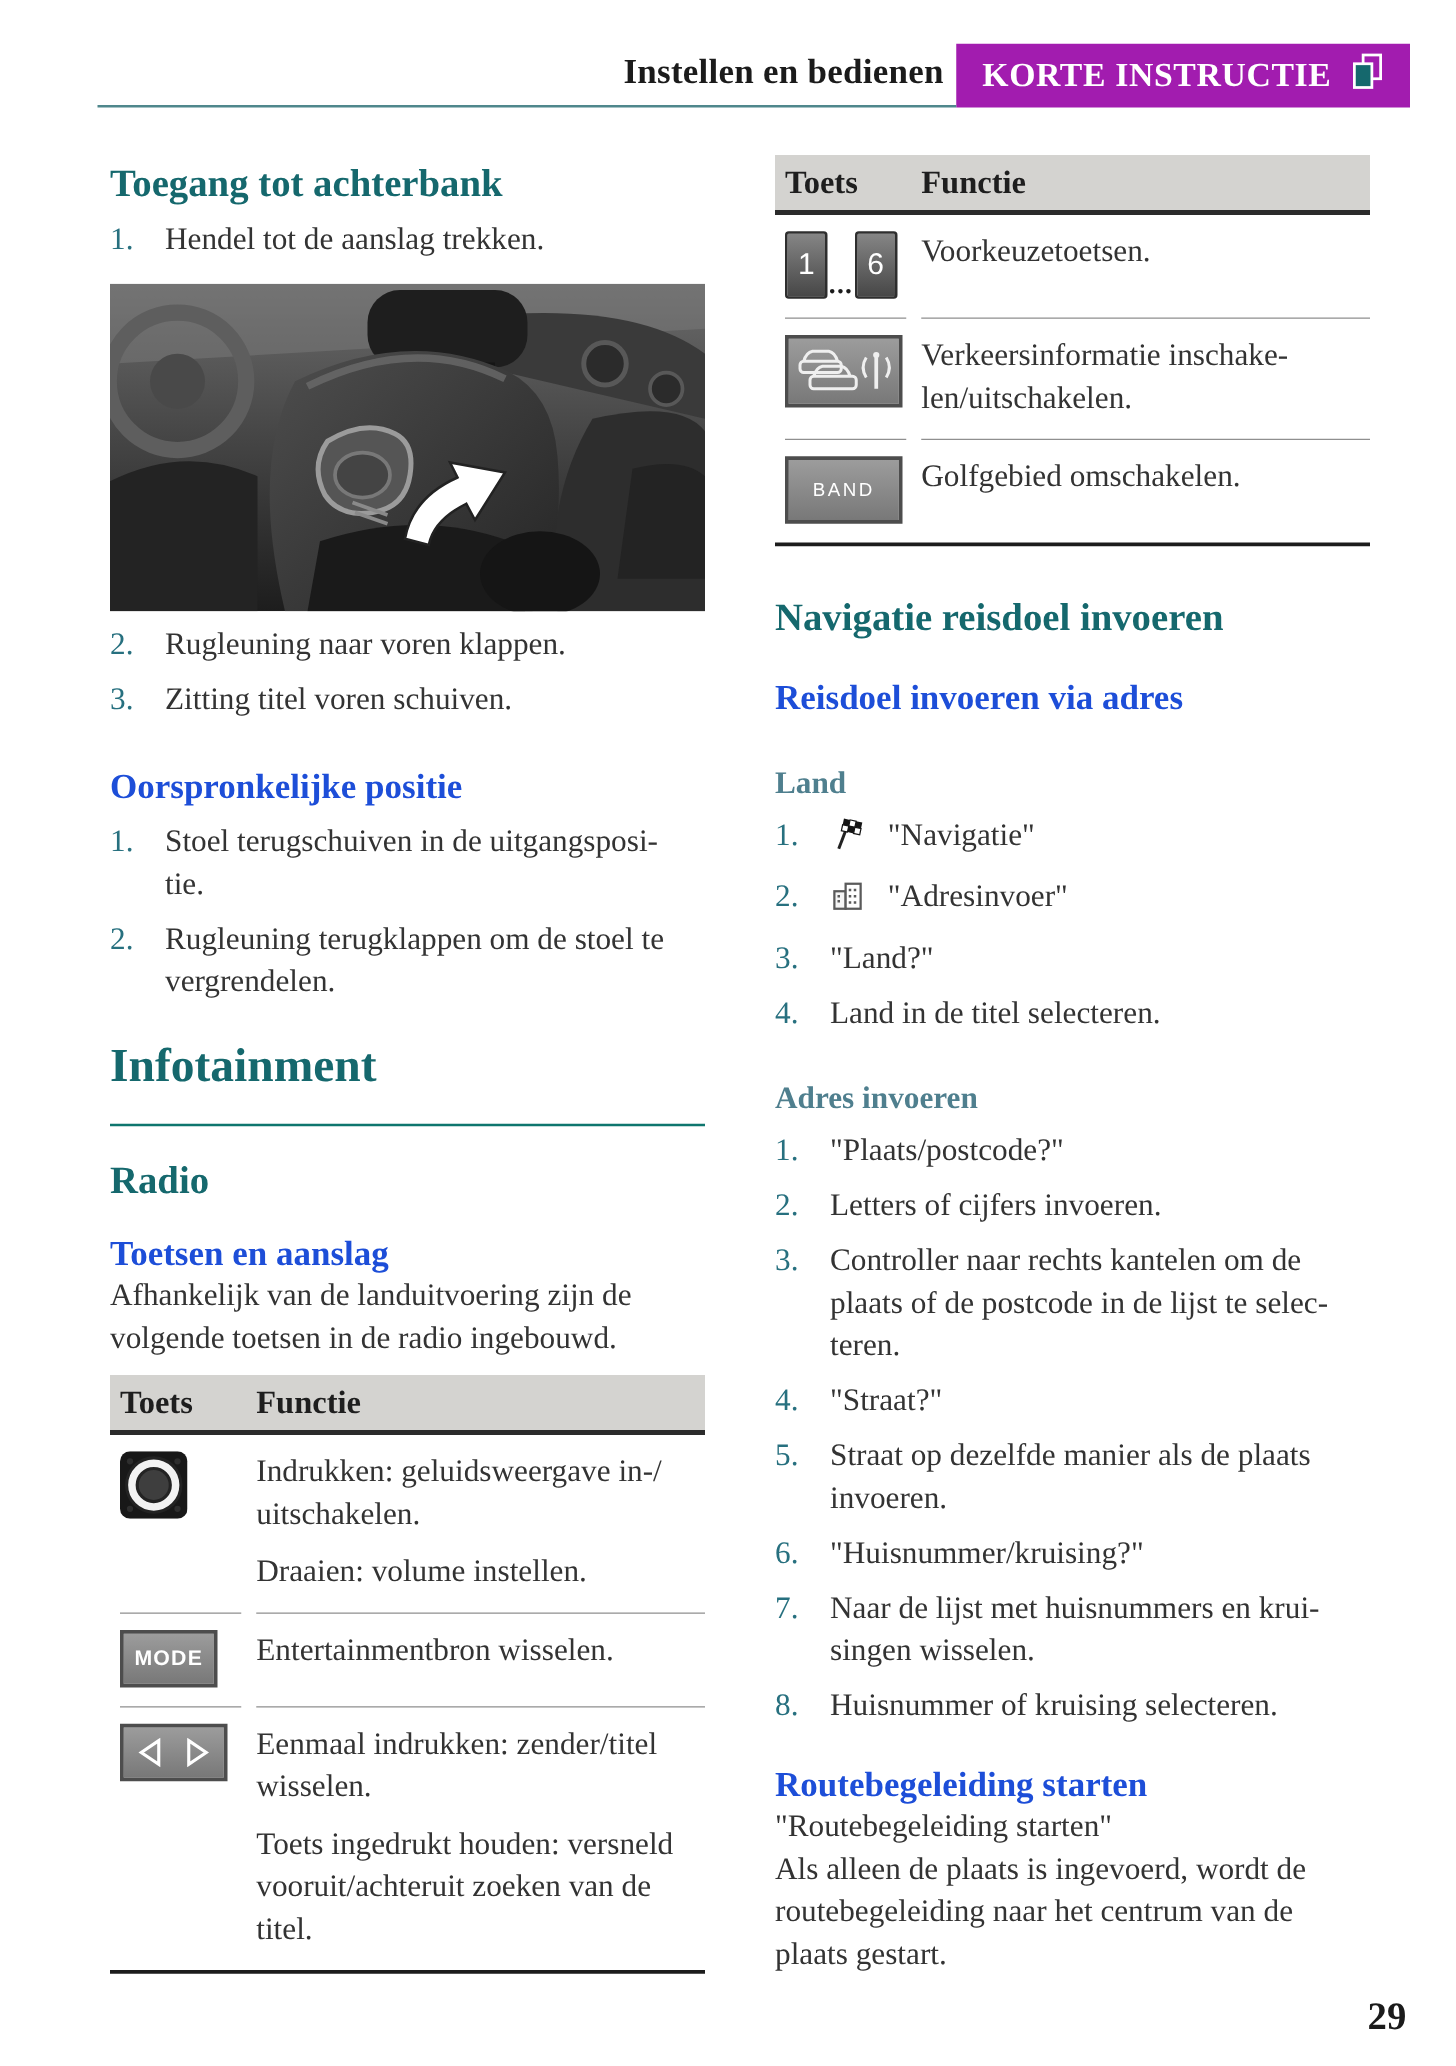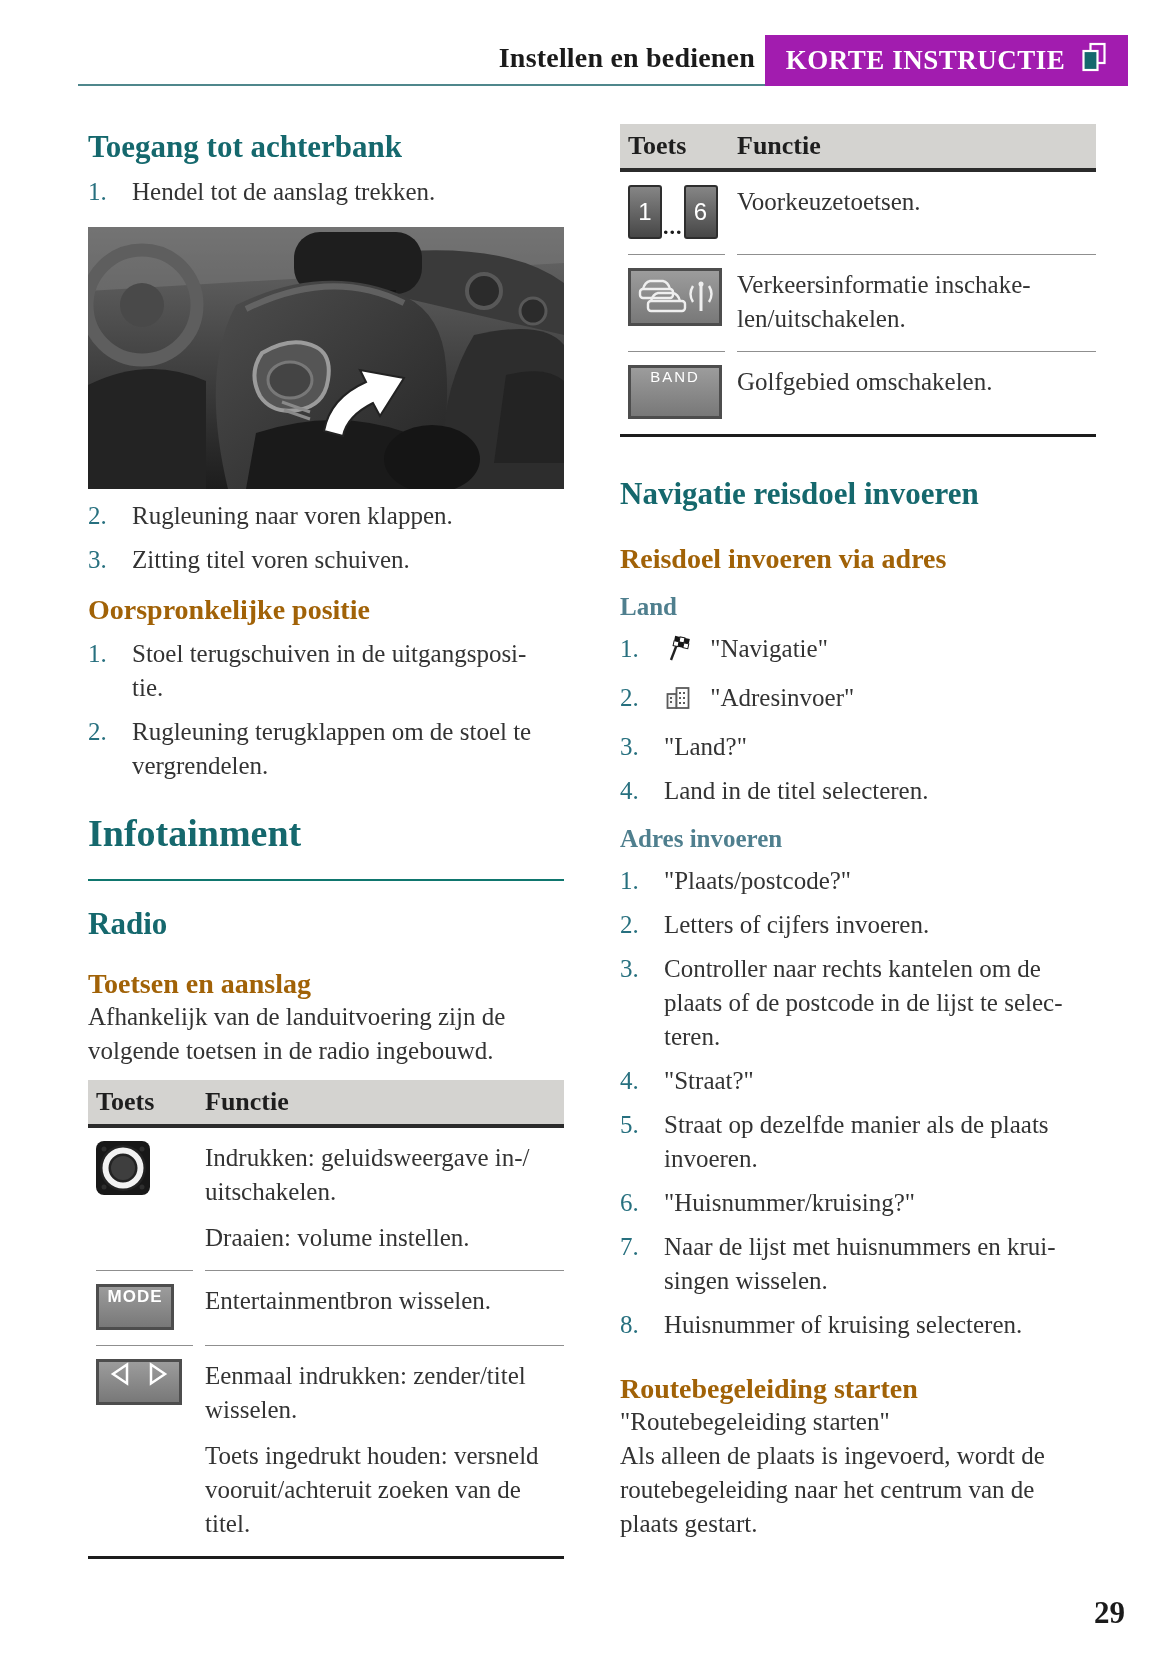--- a/index.html
+++ b/index.html
@@ -23,25 +23,25 @@
   
   .col { position:absolute; top:110px; width:476px; }
   .col-left  { left:88px; }
   .col-right { left:620px; }
 
   .h-major {
     font-size:38px; font-weight:bold; color:#15686d; margin:28px 0 0;
     padding-bottom:23px; border-bottom:2px solid #0f766e; line-height:1.2;
   }
   .h-section { font-size:31px; font-weight:bold; color:#15686d; margin:0; line-height:1.2; }
-  .h-sub     { font-size:28px; font-weight:bold; color:#a16207; margin:0; line-height:1.2; }
+  .h-sub     { font-size:28px; font-weight:bold; color:#1d4ed8; margin:0; line-height:1.2; }
   .h-minor   { font-size:25px; font-weight:bold; color:#4f7f8e; margin:0; line-height:1.2; }
 
   .mt8{margin-top:8px} .mt10{margin-top:10px} .mt12{margin-top:12px} .mt14{margin-top:14px}
-  .mt18{margin-top:18px} .mt20{margin-top:20px} .mt24{margin-top:24px} .mt26{margin-top:16px}
+  .mt18{margin-top:18px} .mt20{margin-top:20px} .mt24{margin-top:24px} .mt26{margin-top:36px}
   .mt30{margin-top:30px} .mt38{margin-top:38px}
 
   .body-text { font-size:25px; line-height:34px; margin:0; }
 
   .step { position:relative; padding-left:44px; margin-top:10px; font-size:25px; line-height:34px; }
   .step .num { position:absolute; left:0; top:0; color:#27707f; }
   .step .inline-icon { display:inline-block; vertical-align:-5px; margin-right:12px; }
 
   .photo { display:block; margin-top:18px; width:476px; height:262px; }
 
@@ -53,21 +53,21 @@
     padding:7px 0 7px 8px; font-size:26px; font-weight:bold; color:#1e1e1e;
   }
   .ftable-row { display:grid; grid-template-columns:97px 1fr; column-gap:12px; padding-left:8px; }
   .ftable-row .cell { padding:13px 0 15px; border-bottom:1px solid #8f8f8f; }
   .ftable-row:last-child .cell { border-bottom:none; }
   .cell p { margin:0 0 12px; font-size:25px; line-height:34px; }
   .cell p:last-child { margin-bottom:0; }
 
   .btn-gray {
     background:linear-gradient(#9c9c9c,#787878); border:3px solid #4d4d4d; color:#fff;
-    font-family:"Liberation Sans", sans-serif; display:flex; justify-content:center;
+    font-family:"Liberation Sans", sans-serif; display:flex; align-items:center; justify-content:center;
     box-sizing:border-box;
   }
   .mode-btn { width:78px; height:46px; font-size:17px; font-weight:bold; letter-spacing:1px; }
   .seek-btn { width:86px; height:46px; }
   .band-btn { width:94px; height:54px; font-size:15px; letter-spacing:2px; }
   .traffic-btn { width:94px; height:58px; padding:0; }
 
   .preset { display:flex; align-items:flex-end; }
   .pkey {
     width:34px; height:54px; background:linear-gradient(#858585,#474747);

